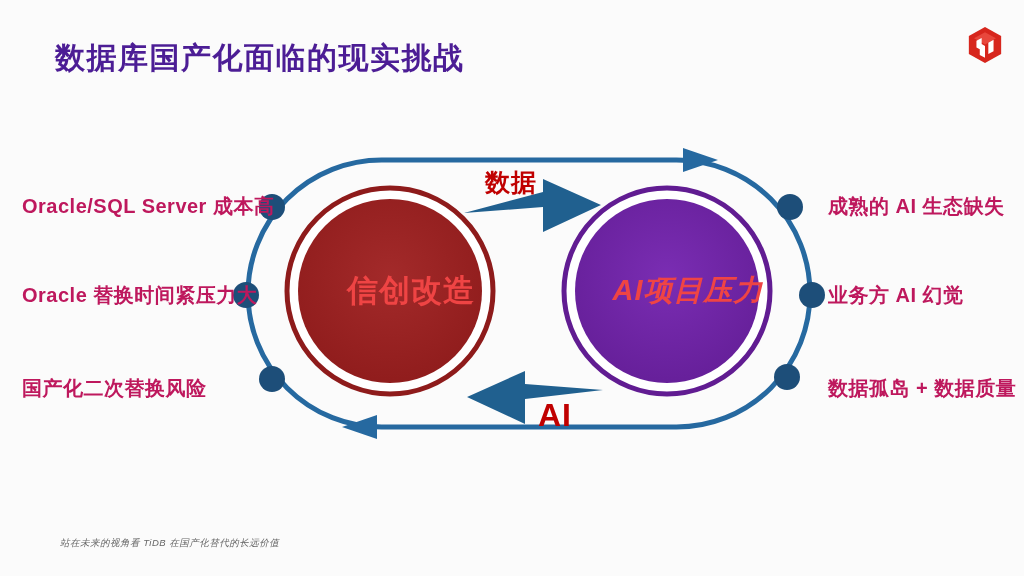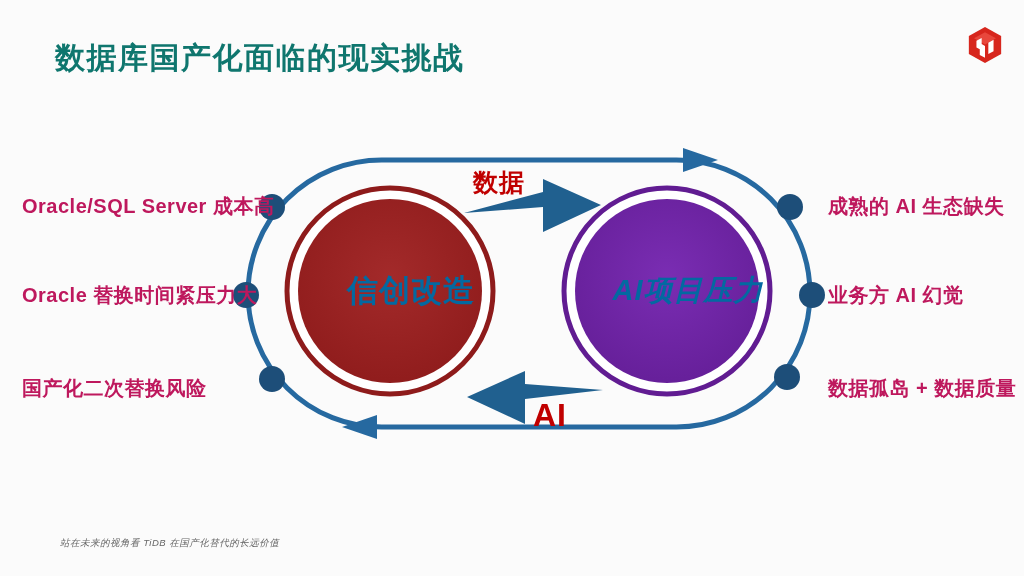--- a/index.html
+++ b/index.html
@@ -9,21 +9,21 @@
     width: 1024px; height: 576px;
     background: #FBFBFB;
     font-family: "Liberation Sans", "DejaVu Sans", sans-serif;
     overflow: hidden;
   }
   .abs { position: absolute; }
 
   .slide-title {
     left: 55px; top: 38px;
     font-size: 30px; font-weight: 700;
-    color: #0f766e; letter-spacing: 1.5px;
+    color: #4c1d95; letter-spacing: 1.5px;
   }
 
   .logo {
     right: 20px; top: 26px;
     display: flex; align-items: center; gap: 7px;
     height: 38px;
   }
   .logo-text { display: flex; align-items: center; gap: 7px; color: #111; }
   .logo-name { font-size: 24px; font-weight: 800; letter-spacing: 0.5px; }
   .logo-sep  { font-size: 22px; font-weight: 300; color: #2b2b2b; }
@@ -34,29 +34,29 @@
   .side-label {
     font-size: 20px; font-weight: 600; color: #be185d;
     transform: translateY(-50%);
     white-space: nowrap; letter-spacing: 0.5px;
   }
   .side-label.left  { left: 22px; }
   .side-label.right { left: 828px; }
 
   .circle-label {
     width: 252px; text-align: center;
-    color: #0369a1; font-weight: 600;
+    color: #ef4444; font-weight: 600;
     transform: translateY(-50%);
     white-space: nowrap; letter-spacing: 1px;
   }
   .circle-label.red    { left: 285px; top: 291px; font-size: 31px; }
   .circle-label.purple { left: 562px; top: 291px; font-size: 29px; font-style: italic; }
 
   .arrow-label {
-    color: #C00000; font-weight: 700; text-align: left;
+    color: #C00000; font-weight: 700; text-align: center;
     white-space: nowrap; letter-spacing: 1px;
   }
   .arrow-label.data { left: 473px; top: 166px; width: 76px; font-size: 25px; }
   .arrow-label.ai   { left: 533px; top: 397px; width: 44px; font-size: 32px; }
 
   .footer-note {
     left: 60px; top: 537px;
     font-size: 9.5px; color: #666; letter-spacing: 0.5px; font-style: italic;
   }
 </style>

